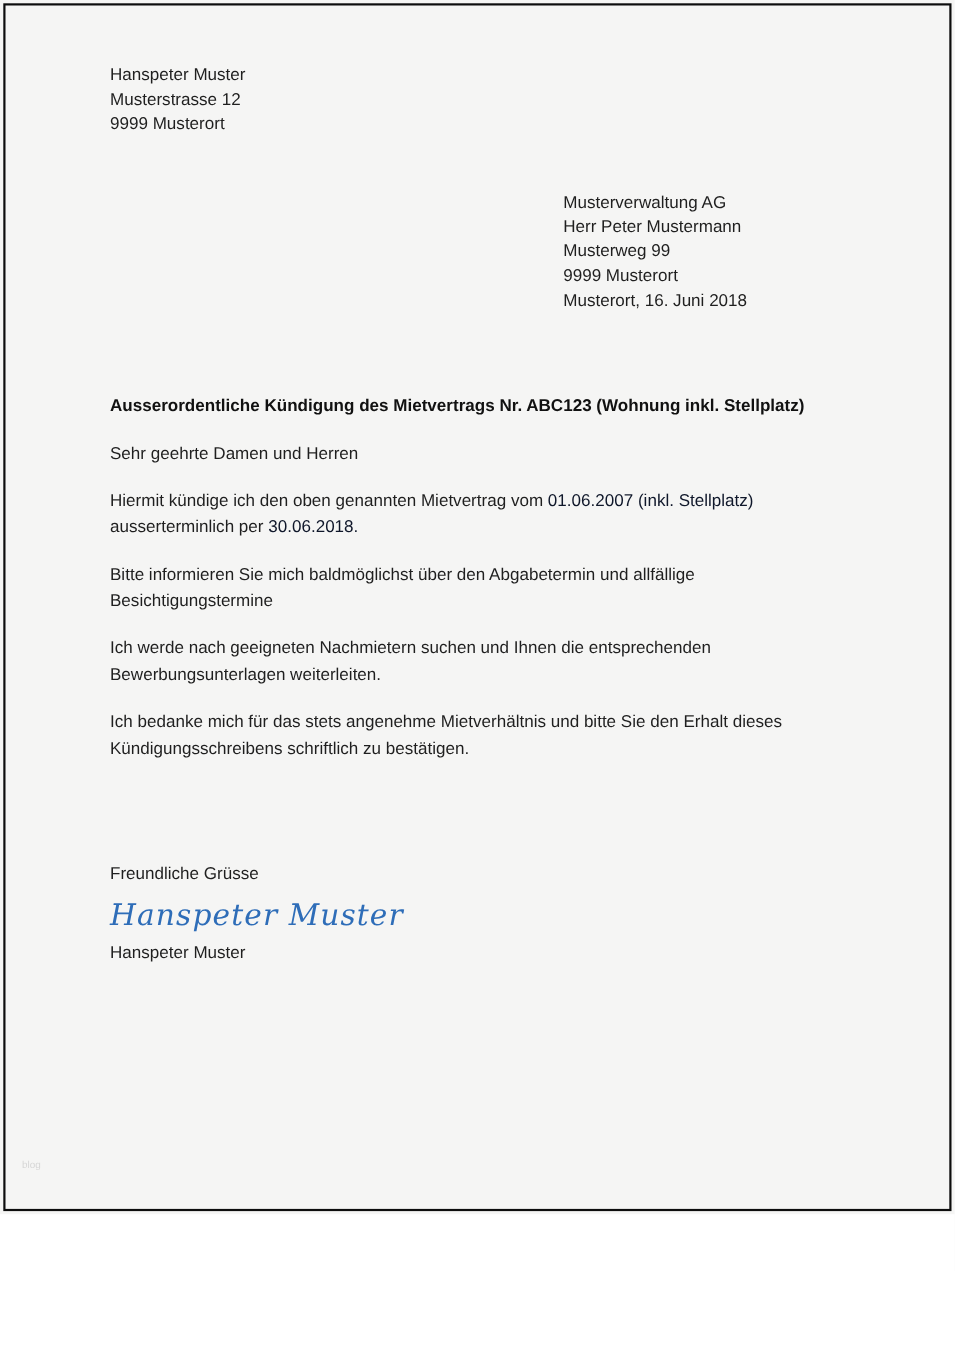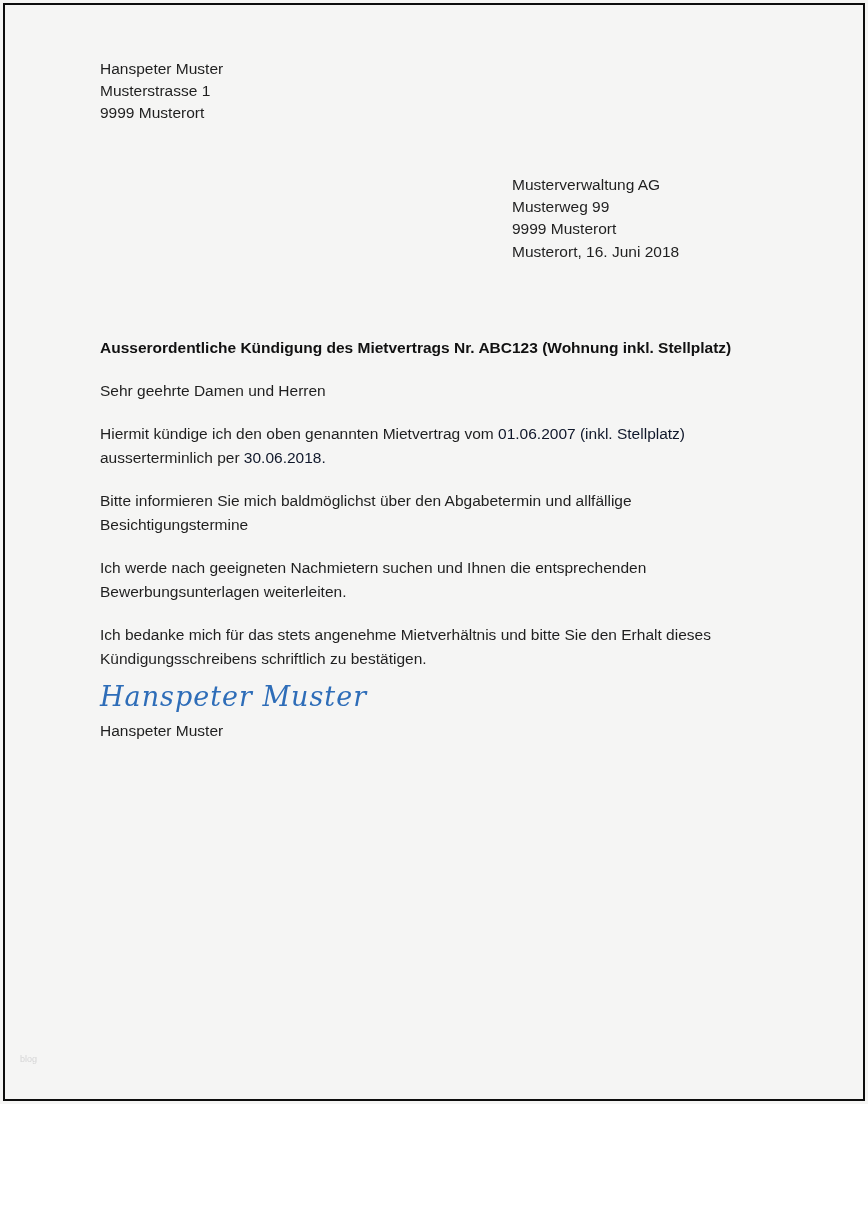--- a/index.html
+++ b/index.html
@@ -87,44 +87,46 @@
 </head>
 <body>
 
 <div class="canvas">
   <div class="page-frame"></div>
 
   <div class="letter">
 
     <div class="addr-block">
       <div>Hanspeter Muster</div>
-      <div>Musterstrasse 1</div>
+      <div>Musterstrasse 12</div>
       <div>9999 Musterort</div>
     </div>
 
     <div class="addr-block recipient-block">
       <div>Musterverwaltung AG</div>
+      <div>Herr Peter Mustermann</div>
       <div>Musterweg 99</div>
       <div>9999 Musterort</div>
     </div>
 
     <div class="date-line">Musterort, 16. Juni 2018</div>
 
     <div class="subject-line">Ausserordentliche Kündigung des Mietvertrags Nr. ABC123 (Wohnung inkl. Stellplatz)</div>
 
     <div class="paragraph salutation">Sehr geehrte Damen und Herren</div>
 
     <p class="paragraph"><span>Hiermit kündige ich den oben genannten Mietvertrag vom </span><span class="muted">01.06.2007 (inkl. Stellplatz)</span><span> ausserterminlich per </span><span class="muted">30.06.2018.</span></p>
 
     <p class="paragraph">Bitte informieren Sie mich baldmöglichst über den Abgabetermin und allfällige Besichtigungstermine</p>
 
     <p class="paragraph">Ich werde nach geeigneten Nachmietern suchen und Ihnen die entsprechenden Bewerbungsunterlagen weiterleiten.</p>
 
     <p class="paragraph">Ich bedanke mich für das stets angenehme Mietverhältnis und bitte Sie den Erhalt dieses Kündigungsschreibens schriftlich zu bestätigen.</p>
 
+    <div class="closing">Freundliche Grüsse</div>
 
     <div class="signature">Hanspeter Muster</div>
 
     <div class="signer-name">Hanspeter Muster</div>
 
   </div>
 
   <div class="watermark">blog</div>
 </div>
 

